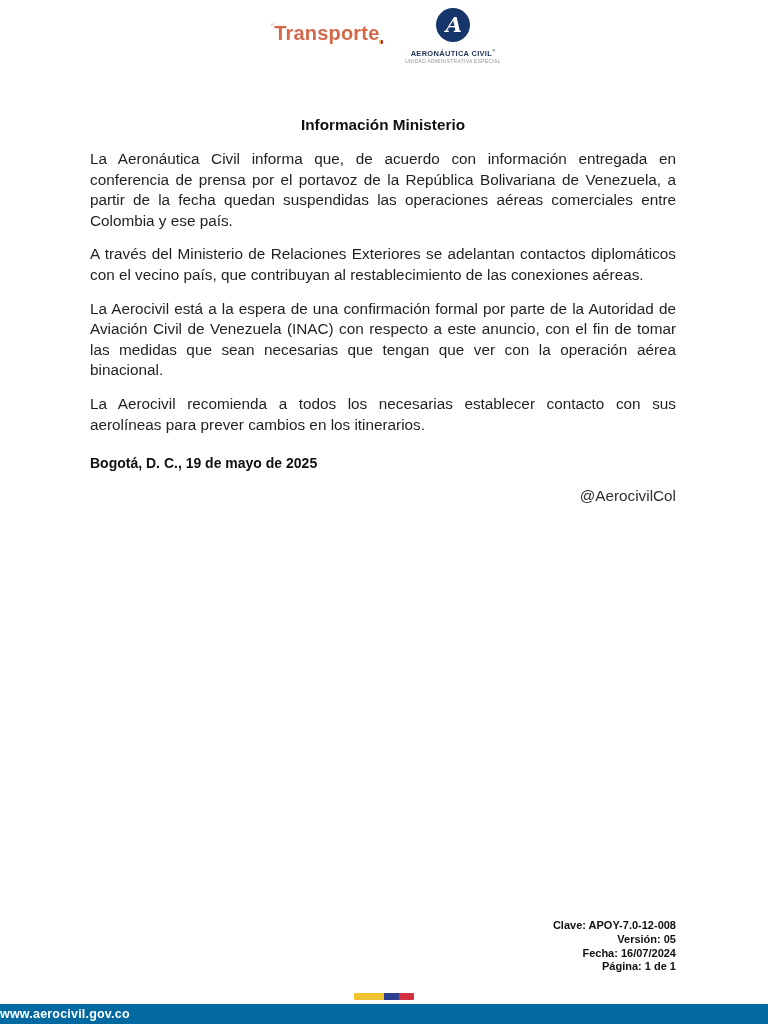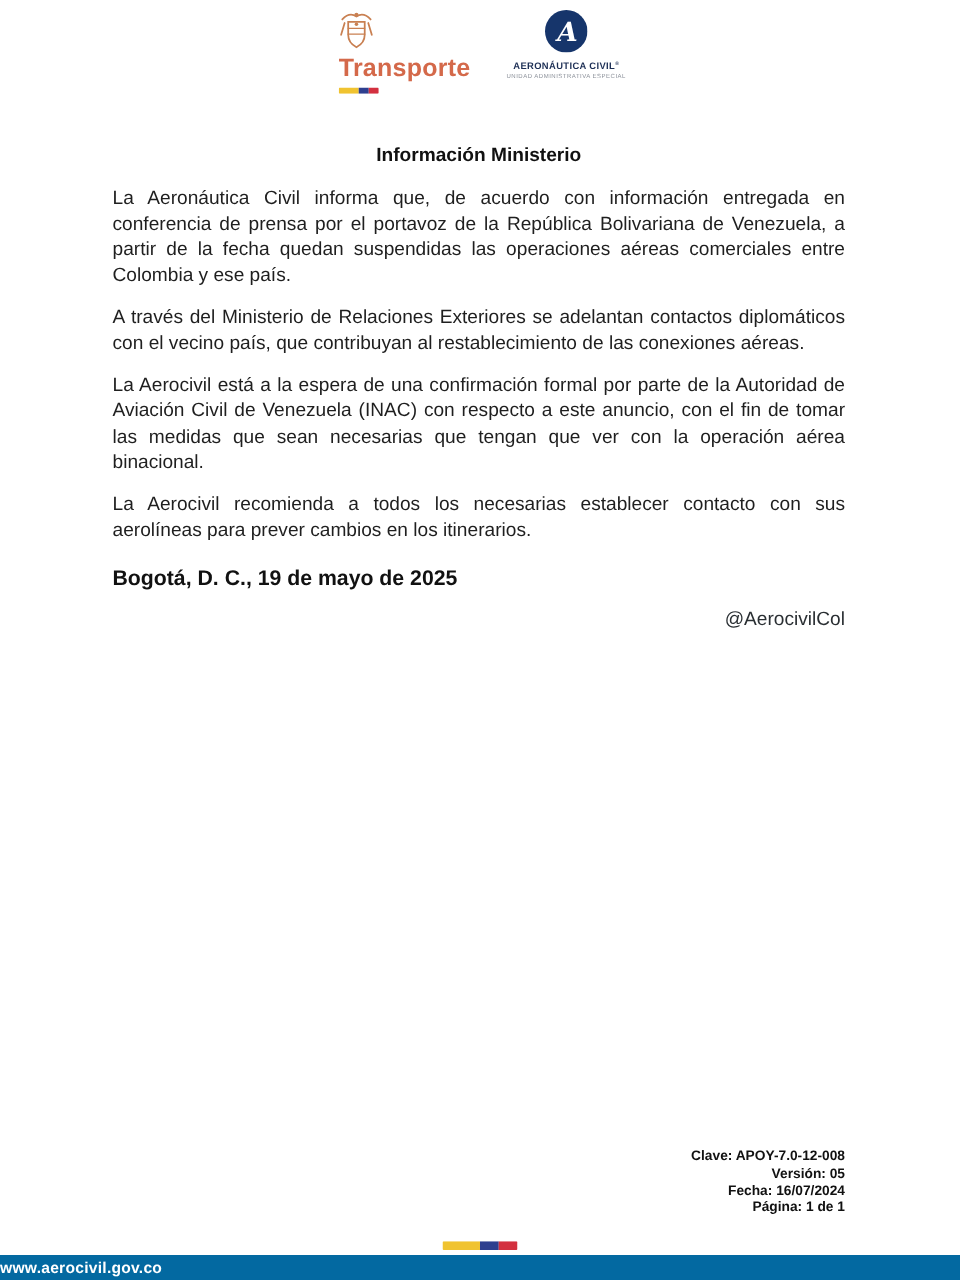--- a/index.html
+++ b/index.html
@@ -21,22 +21,22 @@
     top: 8px;
     left: 0;
     right: 0;
     display: flex;
     justify-content: center;
     align-items: flex-start;
     gap: 26px;
   }
   .logo-transporte {
     display: flex;
-    flex-direction: column;
-    align-items: flex-start;
+    flex-direction: row;
+    align-items: flex-end;
     width: 112px;
   }
   .coat-of-arms { height: 34px; margin-bottom: 2px; }
   .transporte-word {
     font-size: 20px;
     font-weight: bold;
     color: #d4694a;
     letter-spacing: 0.2px;
     line-height: 22px;
   }
@@ -94,21 +94,21 @@
     color: #111111;
   }
   .content p {
     font-size: 15.3px;
     line-height: 20.6px;
     text-align: justify;
     margin-bottom: 13px;
   }
   .dateline {
     font-weight: bold;
-    font-size: 17px;
+    font-size: 14px;
     line-height: 20px;
     margin-top: 18px;
     color: #111111;
   }
   .handle {
     font-size: 15.3px;
     line-height: 20px;
     margin-top: 13px;
     color: #2a2f33;
     text-align: right;

